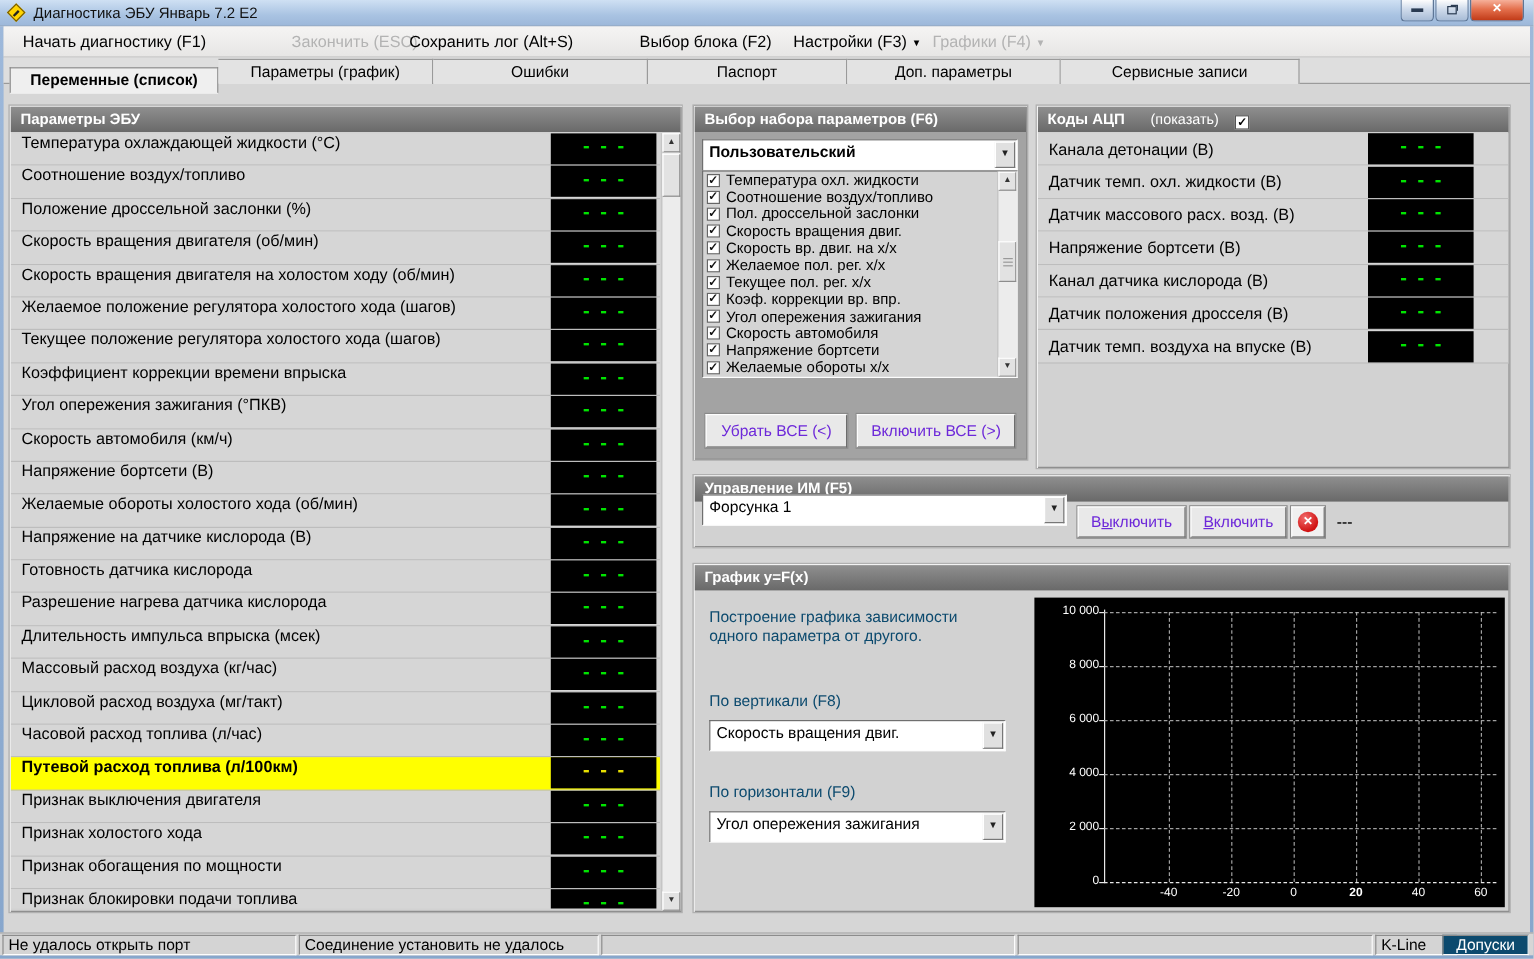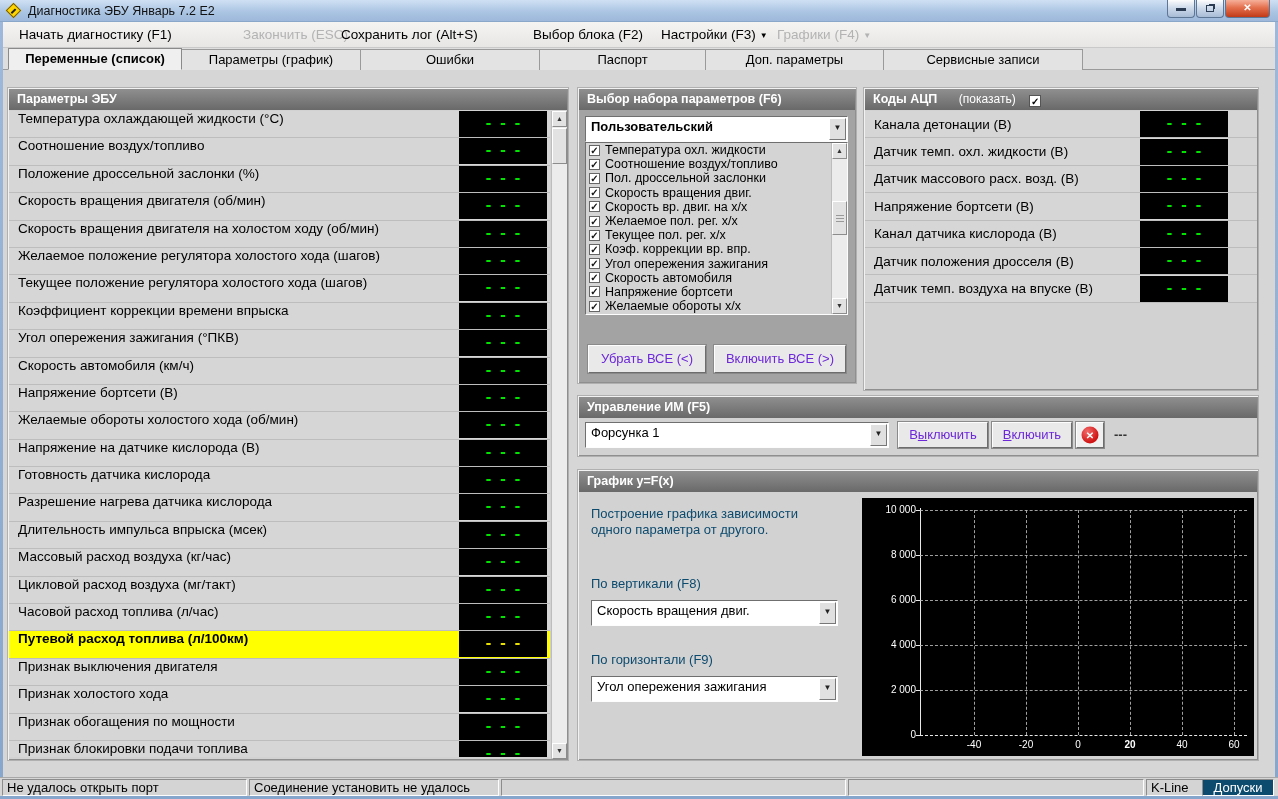--- a/index.html
+++ b/index.html
@@ -36,21 +36,21 @@
     color:#000; white-space:nowrap; cursor:default; }
   .menu-item.disabled { color:#b3b3b3; }
   .menu-arrow { font-size:8px; margin-left:4px; vertical-align:1px; }
 
   
   .tabbar { position:absolute; left:3px; top:48px; width:1272px; height:22px;
     background:#dedede; display:flex; padding-left:5px; border-bottom:1px solid #9a9a9a; }
   .tab { height:21px; margin-top:1px; background:#e3e3e3; border:1px solid #9a9a9a;
     border-bottom:none; text-align:center; font-size:13px; line-height:20px; color:#000; }
   .tab + .tab { border-left:none; }
-  .tab.active { height:22px; margin-top:0; background:#efefef; font-weight:bold;
+  .tab.active { height:22px; margin-top:8px; background:#efefef; font-weight:bold;
     border:1px solid #8a8a8a; border-bottom:1px solid #efefef; }
 
   
   .panel { position:absolute; background:#d2d2d2;
     box-shadow:inset 1px 1px 0 #f2f2f2, inset -1px -1px 0 #8f8f8f, 0 0 0 1px #b0b0b0; }
   .phead { position:absolute; left:1px; right:1px; top:1px; height:21px;
     background:linear-gradient(#8f8f8f,#696969); color:#fff; font-weight:bold;
     font-size:12.5px; line-height:21px; padding-left:8px; white-space:nowrap; }
 
   
@@ -388,21 +388,21 @@
         </div>
         <div class="adcrow">
           <span class="plabel">Датчик темп. воздуха на впуске (В)</span>
           <span class="led" style="margin-right: 29px; margin-left: auto;">---</span>
         </div>
       </div>
   </div>
 
   <div class="panel" id="im-panel" style="left:578px; top:396px; width:680px; height:60px;">
     <div class="phead">Управление ИМ (F5)</div>
-    <div class="combo" style="left:7px; top:26px; width:304px;">
+    <div class="combo" style="left:7px; top:16px; width:304px;">
       <span>Форсунка 1</span>
       <span class="combo-arrow">▼</span>
     </div>
     <div class="btn" style="left:320px; top:26px; width:90px; height:26px; line-height:24px;">В<u>ы</u>ключить</div>
     <div class="btn" style="left:414px; top:26px; width:80px; height:26px; line-height:24px;"><u>В</u>ключить</div>
     <div class="redbtn" style="left:498px; top:26px; width:28px; height:26px;">
       <span class="circle">✕</span>
     </div>
     <div class="im-status" style="left:536px; top:26px;">---</div>
   </div>

